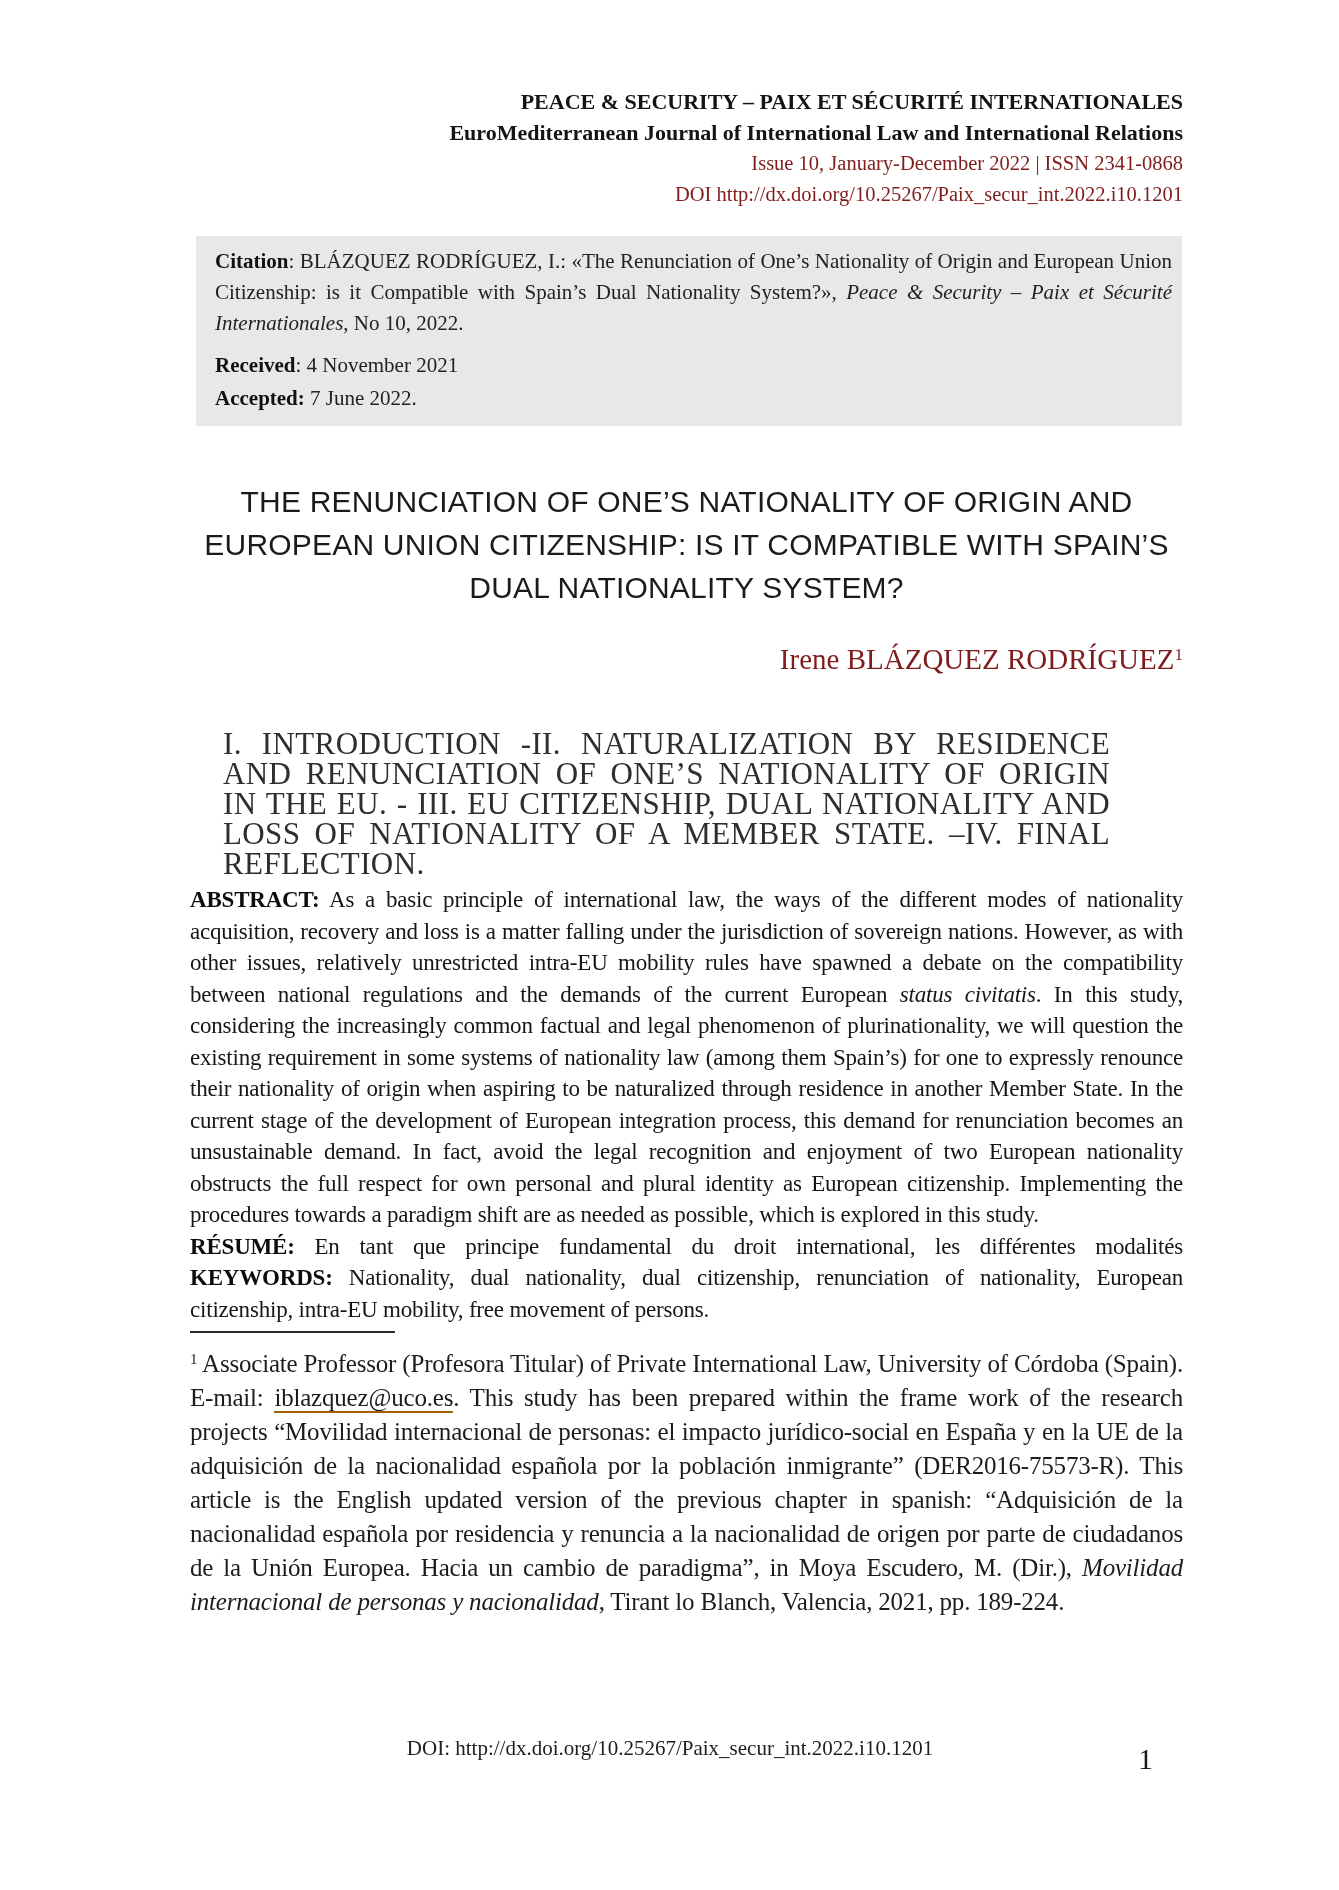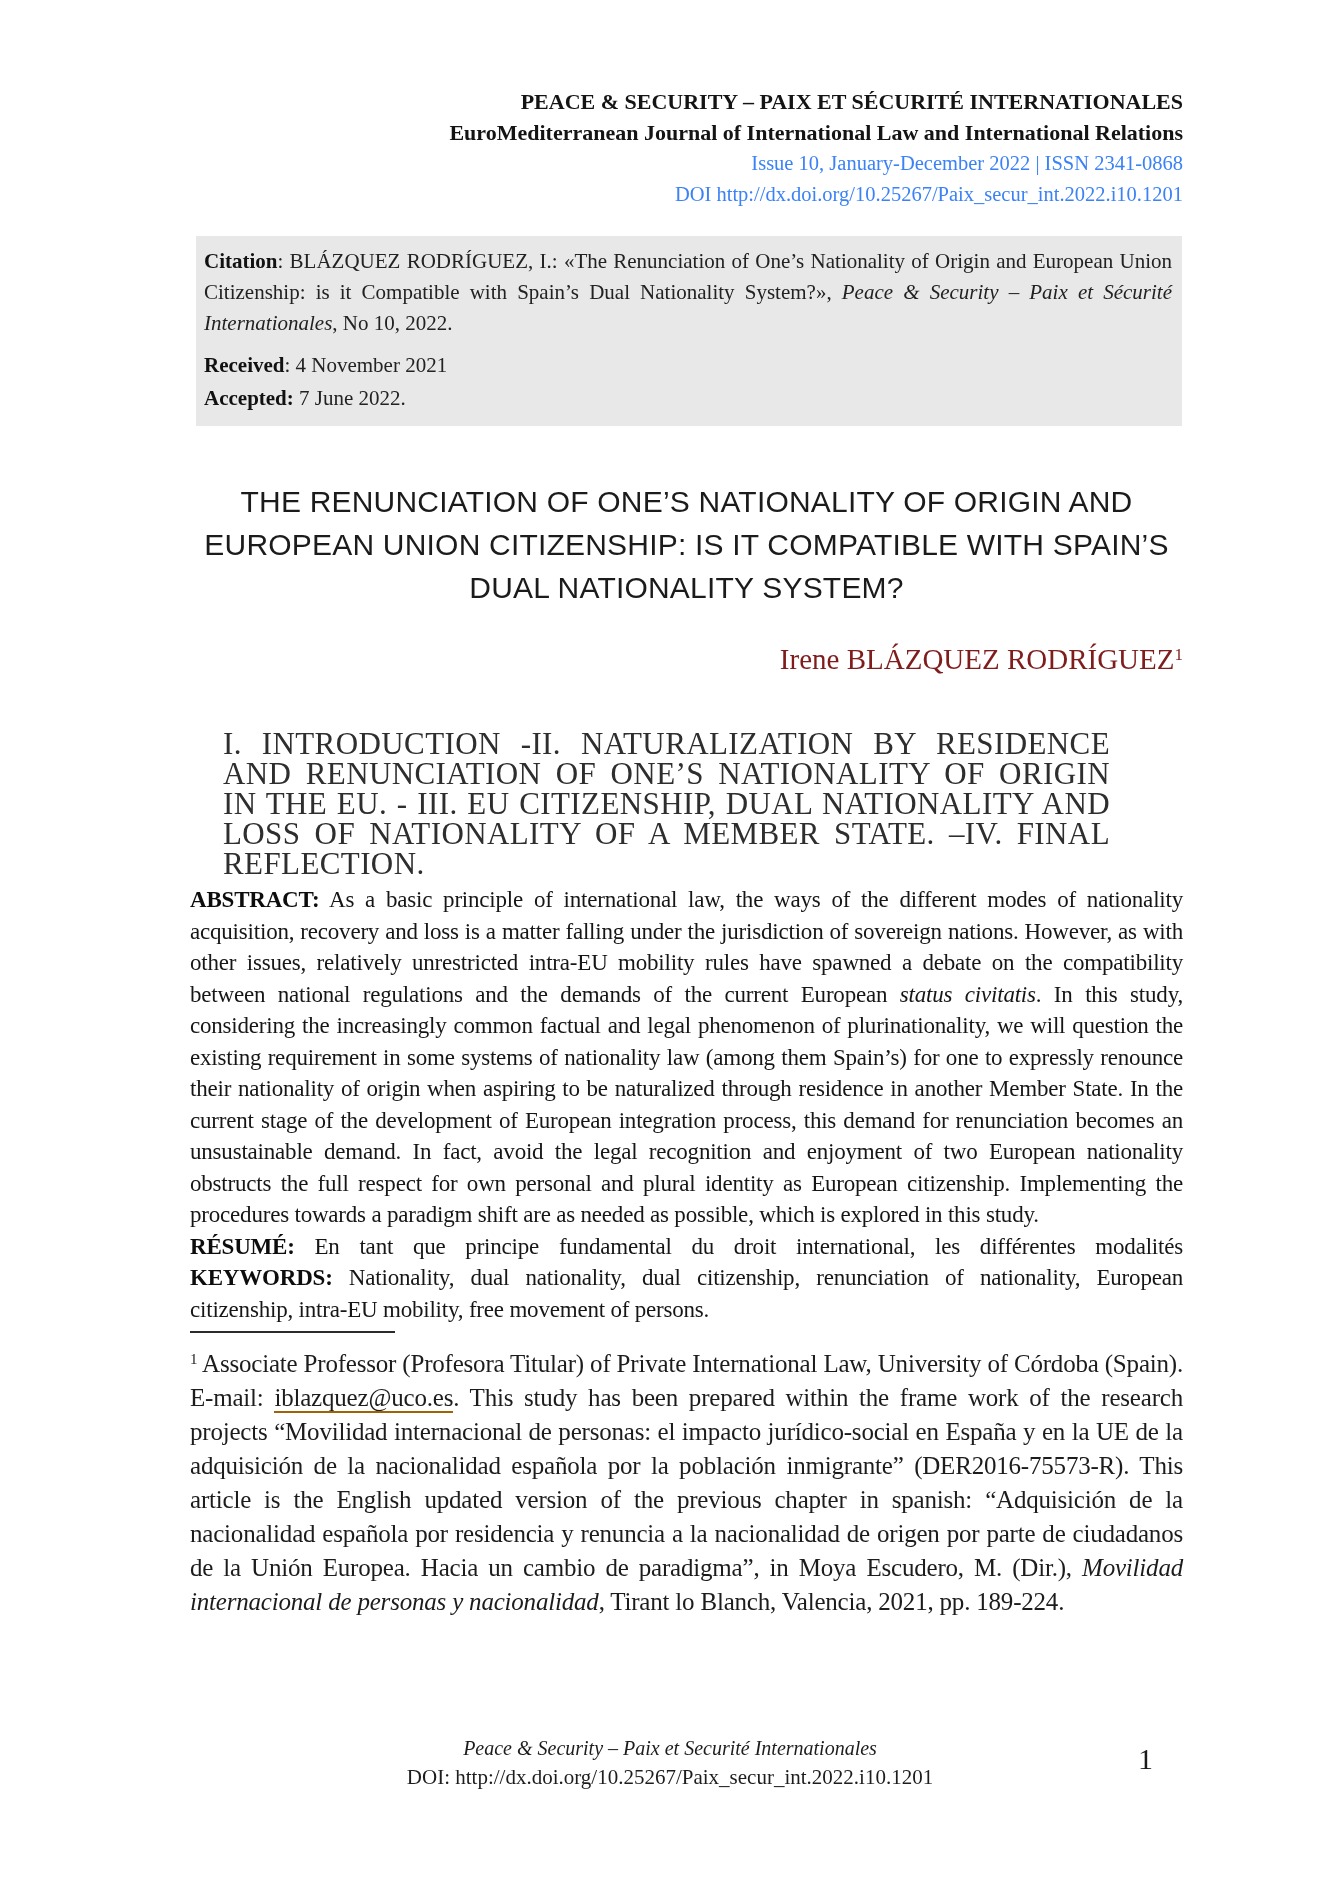--- a/index.html
+++ b/index.html
@@ -6,26 +6,26 @@
   body{
     width:1339px;height:1890px;position:relative;overflow:hidden;
     font-family:"Liberation Serif","DejaVu Serif",serif;
     color:#1a1a1a;
   }
   .abs{position:absolute;}
 
   
   .header{top:86px;left:190px;width:993px;text-align:right;line-height:31px;}
   .header .h-bold{font-size:22px;font-weight:bold;color:#141414;}
-  .header .h-reg{font-size:20.5px;color:#3b82f6;}
+  .header .h-reg{font-size:20.5px;color:#7f1d1d;}
 
   
   .citation-box{
     top:236px;left:196px;width:986px;box-sizing:border-box;
-    background:#e8e8e8;padding:10px 10px 12px 8px;
+    background:#e8e8e8;padding:10px 10px 12px 19px;
     font-size:21px;line-height:31px;color:#222;
   }
   .citation-box p{margin:0;}
   .citation-box .cit{text-align:justify;}
   .citation-box .meta{margin-top:11px;}
   .citation-box .meta2{margin-top:2px;}
   .citation-box b{color:#111;}
 
   
   .title{
@@ -87,17 +87,16 @@
 
 <div class="abs main">
   <p class="para"><b>ABSTRACT:</b><span> As a basic principle of international law, the ways of the different modes of nationality acquisition, recovery and loss is a matter falling under the jurisdiction of sovereign nations. However, as with other issues, relatively unrestricted intra-EU mobility rules have spawned a debate on the compatibility between national regulations and the demands of the current European </span><i>status civitatis</i><span>. In this study, considering the increasingly common factual and legal phenomenon of plurinationality, we will question the existing requirement in some systems of nationality law (among them Spain’s) for one to expressly renounce their nationality of origin when aspiring to be naturalized through residence in another Member State. In the current stage of the development of European integration process, this demand for renunciation becomes an unsustainable demand. In fact, avoid the legal recognition and enjoyment of two European nationality obstructs the full respect for own personal and plural identity as European citizenship. Implementing the procedures towards a paradigm shift are as needed as possible, which is explored in this study.</span></p>
   <p class="para resume-line"><b>RÉSUMÉ:</b><span> En tant que principe fundamental du droit international, les différentes modalités</span></p>
   <p class="para"><b>KEYWORDS:</b><span> Nationality, dual nationality, dual citizenship, renunciation of nationality, European citizenship, intra-EU mobility, free movement of persons.</span></p>
   <hr class="fn-rule">
   <p class="footnote"><sup>1</sup><span> Associate Professor (Profesora Titular) of Private International Law, University of Córdoba (Spain). E-mail: </span><a class="email-link">iblazquez@uco.es</a><span>. This study has been prepared within the frame work of the research projects “Movilidad internacional de personas: el impacto jurídico-social en España y en la UE de la adquisición de la nacionalidad española por la población inmigrante” (DER2016-75573-R). This article is the English updated version of the previous chapter in spanish: “Adquisición de la nacionalidad española por residencia y renuncia a la nacionalidad de origen por parte de ciudadanos de la Unión Europea. Hacia un cambio de paradigma”, in Moya Escudero, M. (Dir.), </span><i>Movilidad internacional de personas y nacionalidad</i><span>, Tirant lo Blanch, Valencia, 2021, pp. 189-224.</span></p>
 </div>
 
 <div class="abs footer">
-  <div class="f-it">Peace &amp; Security – Paix et Securité Internationales</div>
   <div class="f-reg">DOI: http://dx.doi.org/10.25267/Paix_secur_int.2022.i10.1201</div>
 </div>
 
 <div class="abs page-number">1</div>
 
 </body></html>

